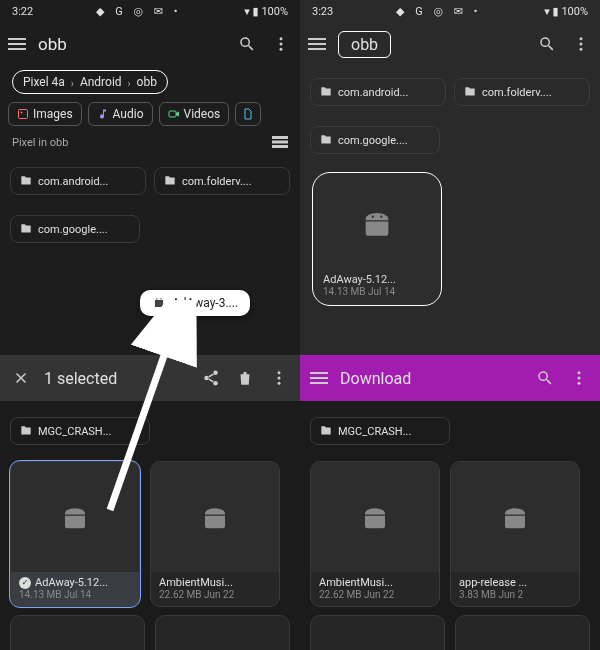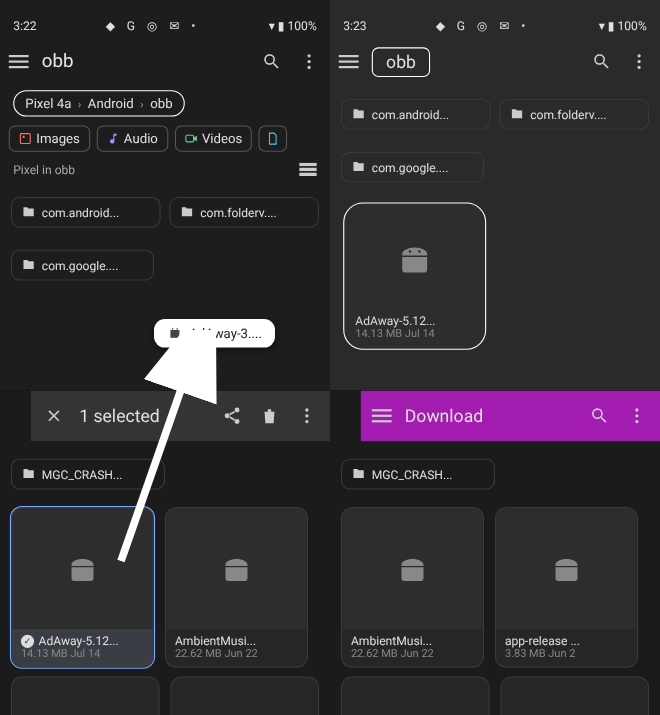--- a/index.html
+++ b/index.html
@@ -1,20 +1,20 @@
 <!DOCTYPE html>
 <html><head>
   <meta charset="utf-8">
   <style>
     * { margin:0; padding:0; box-sizing:border-box; }
     body { font-family:Roboto,Arial,sans-serif; background:#000; color:#e0e0e0; width:600px; height:650px; overflow:hidden; }
     .canvas { display:grid; grid-template-columns:300px 300px; grid-template-rows:355px 295px; }
     .quad { position:relative; background:#1d1d1d; overflow:hidden; }
     .quad.light { background:#2a2a2a; }
-    .status { display:flex; justify-content:space-between; align-items:center; padding:4px 12px; font-size:11px; height:22px;margin-top:12px; }
+    .status { display:flex; justify-content:space-between; align-items:center; padding:4px 12px; font-size:11px; height:22px; }
     .status .icons { letter-spacing:4px; }
     .appbar { display:flex; align-items:center; padding:4px 8px; gap:12px; height:44px; }
     .hamburger { width:18px; height:2px; background:#ccc; position:relative; }
     .hamburger::before,.hamburger::after{content:"";position:absolute;left:0;width:18px;height:2px;background:#ccc;}
     .hamburger::before{top:-5px;} .hamburger::after{top:5px;}
     .title { font-size:17px; flex:1; color:#e8e8e8; }
     .icon-btn { width:22px; height:22px; display:flex; align-items:center; justify-content:center; color:#ccc; }
     .icon-btn svg{width:18px;height:18px;fill:#ccc;}
     .breadcrumb { display:flex; gap:6px; align-items:flex-end; border:1.5px solid #fff; border-radius:16px; padding:4px 10px; margin:4px 12px 8px; width:fit-content; font-size:12px; }
     .breadcrumb .chev { font-size:10px; color:#aaa; }
@@ -29,21 +29,21 @@
     .drag{position:absolute;top:290px;left:140px;background:#fff;color:#222;border-radius:10px;padding:6px 12px;font-size:12px;display:flex;align-items:center;gap:6px;box-shadow:0 2px 6px rgba(0,0,0,.5);}
     .drag svg{width:14px;height:14px;fill:#444;}
     
     .search-hl{border:1.5px solid #fff;border-radius:6px;padding:3px 12px;font-size:16px;}
     .card-sel{margin:10px 12px;border:1.5px solid #fff;border-radius:18px;width:130px;background:#2d2d2d;padding-bottom:8px;}
     .card-thumb{height:100px;display:flex;align-items:center;justify-content:center;}
     .card-thumb svg{width:34px;height:34px;fill:#888;}
     .card-name{font-size:11px;padding:0 10px;color:#ddd;}
     .card-meta{font-size:10px;padding:0 10px;color:#888;}
     
-    .q3bar,.q4bar{display:flex;align-items:center;padding:6px 10px;gap:12px;height:46px;margin-left:28px;}
+    .q3bar,.q4bar{display:flex;align-items:center;padding:6px 10px;gap:12px;height:46px;}
     .qtitle{font-size:16px;flex:1;}
     .grid{display:flex;gap:10px;padding:0 10px;}
     .file{width:130px;border:1px solid #3a3a3a;border-radius:10px;overflow:hidden;background:#262626;}
     .file.sel{outline:1.5px solid #78a9ff;background:#3a3d44;}
     .file .th{height:110px;display:flex;align-items:center;justify-content:center;background:#2d2d2d;}
     .file .th svg{width:30px;height:30px;fill:#888;}
     .file .fn{font-size:11px;padding:4px 8px 0;display:flex;align-items:center;gap:4px;}
     .file .fm{font-size:10px;padding:0 8px 6px;color:#888;}
     .check{width:12px;height:12px;border-radius:50%;background:#ddd;display:inline-flex;align-items:center;justify-content:center;color:#222;font-size:8px;flex:none;}
     .arrow{position:absolute;top:300px;left:100px;z-index:5;}

